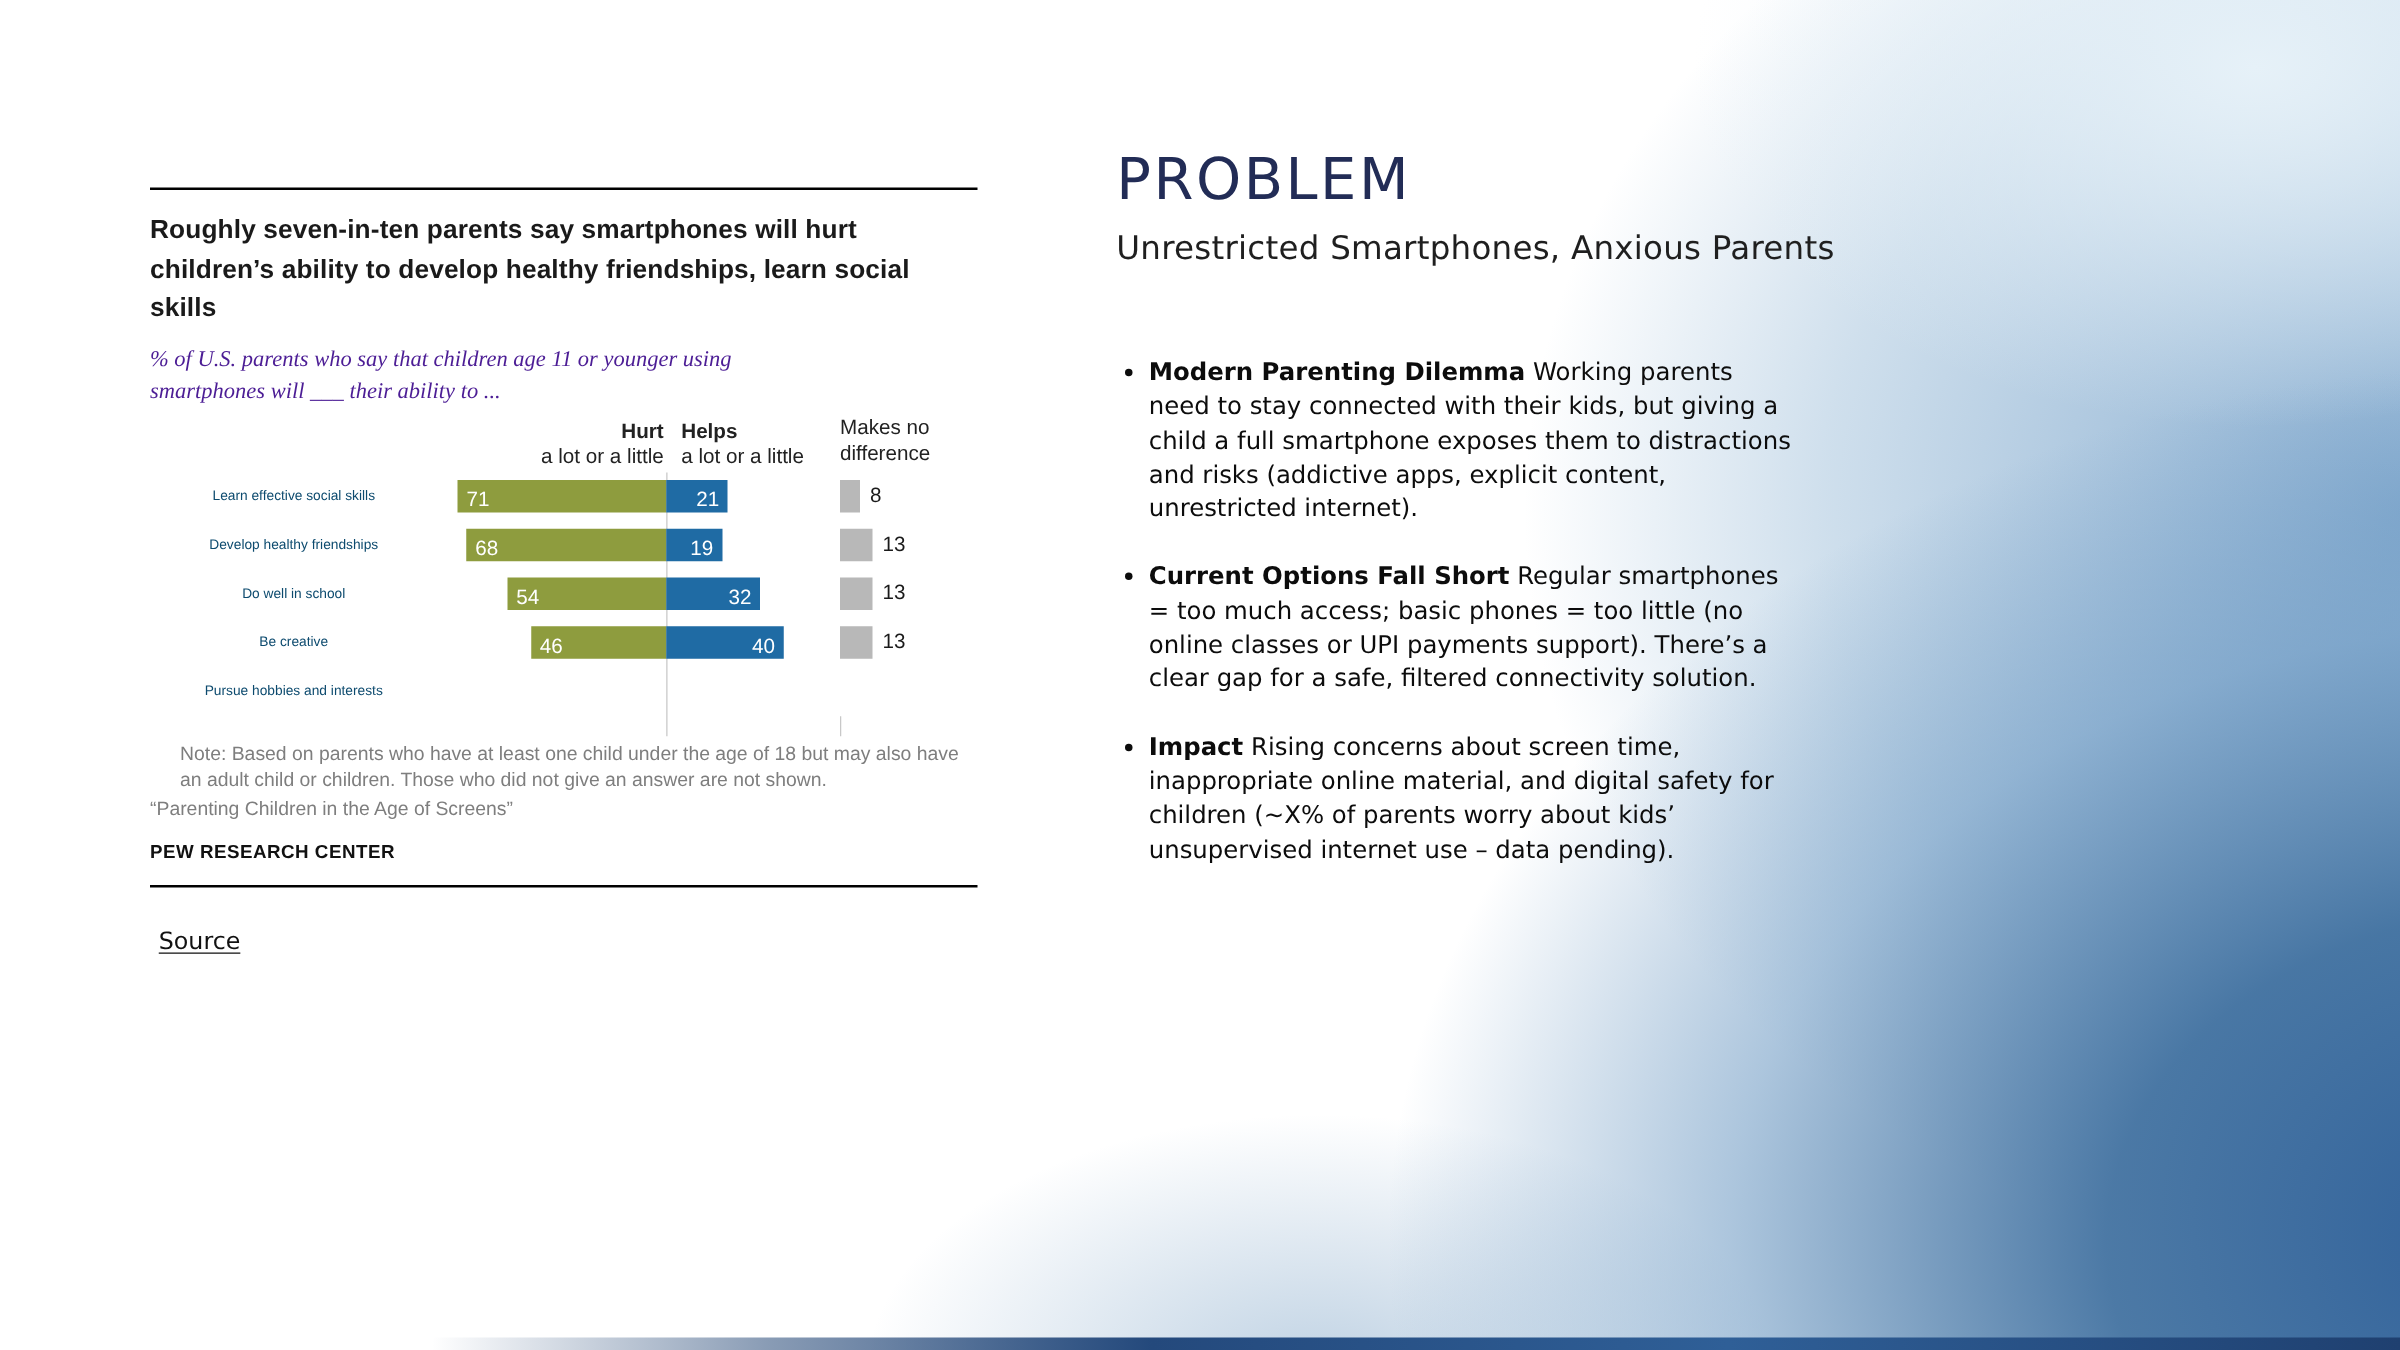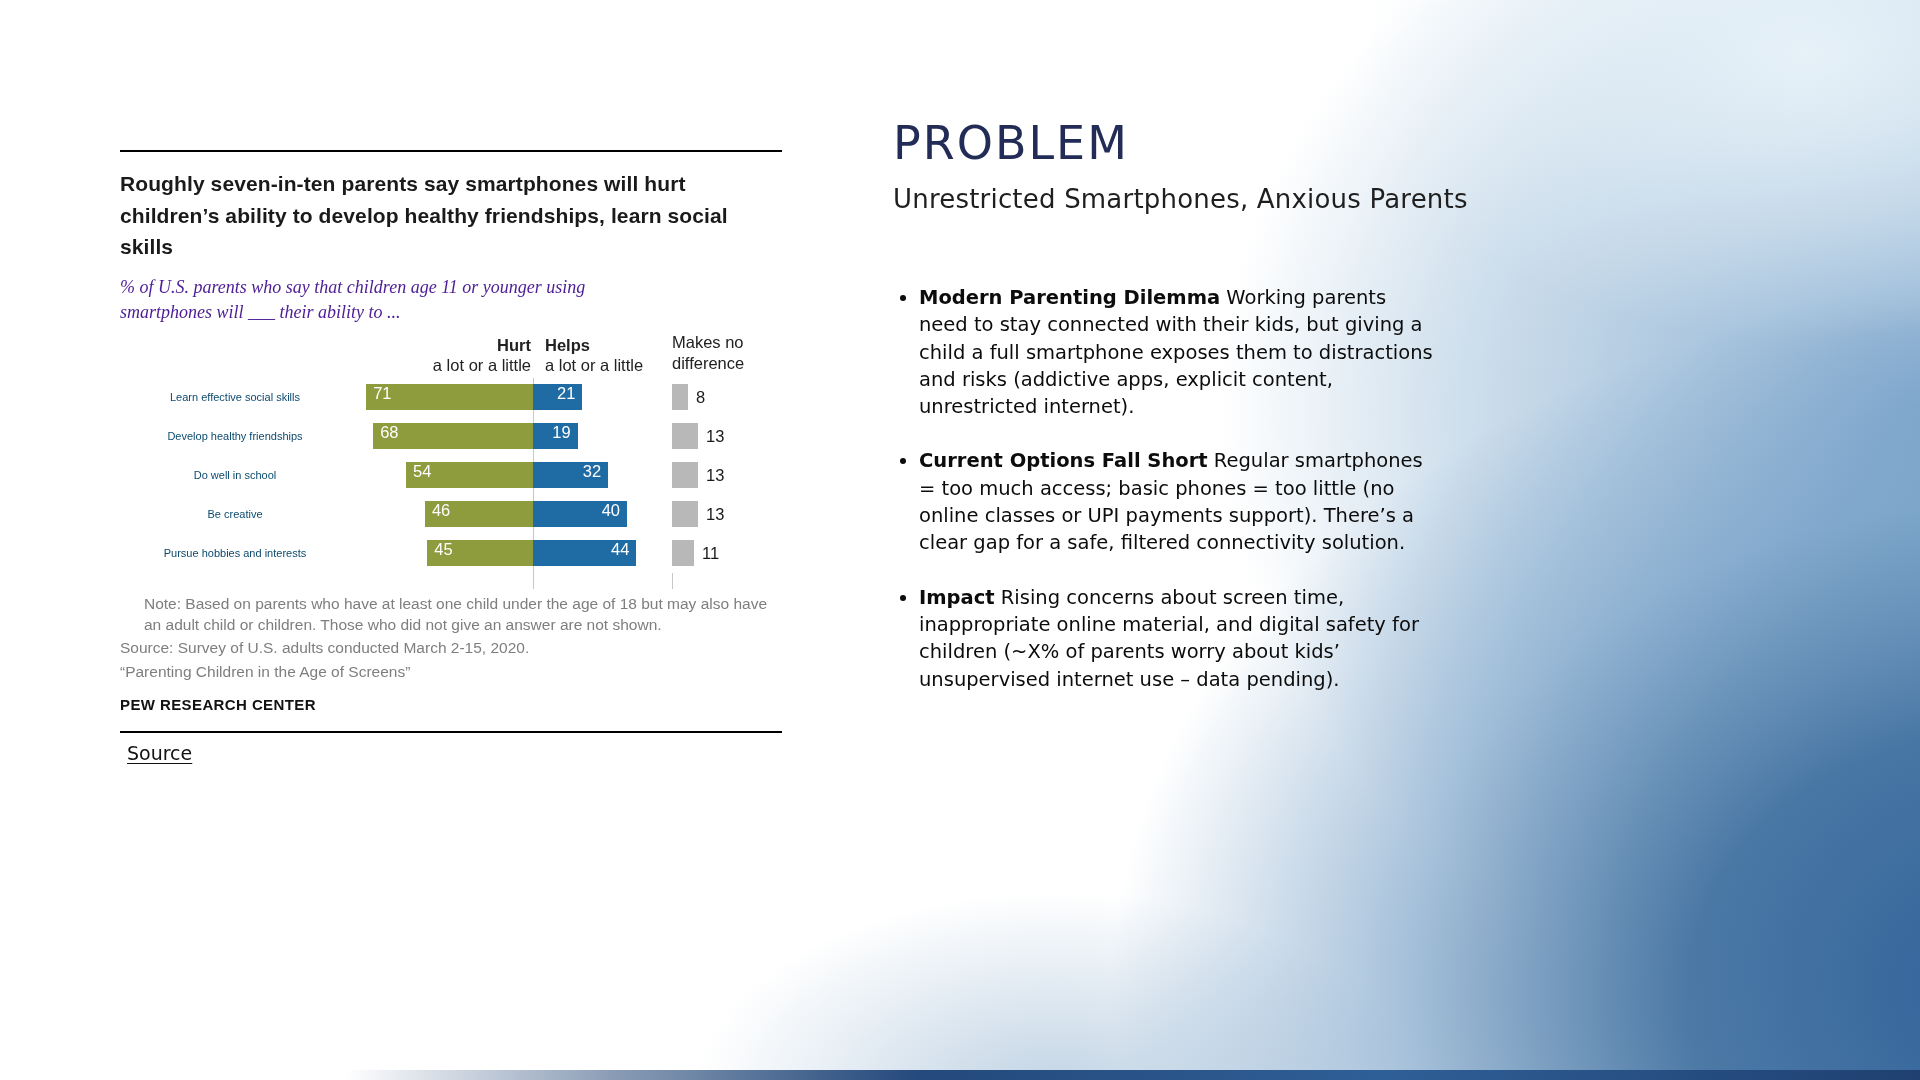--- a/index.html
+++ b/index.html
@@ -43,21 +43,21 @@
   .hdr-nodiff { position:absolute; left:552px; bottom:3px; width:96px; line-height:1.3; }
 
   .chart-rows { position:relative; }
   .divider { position:absolute; width:1px; background:#c8c8c8; z-index:0; }
   .center-divider { left:413px; top:0; bottom:-16px; }
   .gray-stub { left:552px; bottom:-16px; height:16px; }
 
   .chart-row { display:flex; align-items:center; height:39px; }
   .row-label { width:242px; padding-right:12px; box-sizing:border-box; text-align:center; font-size:11px; color:#0c4a6e; }
   .bar-zone { position:relative; flex:1; height:26px; }
-  .bar { position:absolute; top:0; height:26px; display:flex; align-items:flex-start; box-sizing:border-box; z-index:1; }
+  .bar { position:absolute; top:0; height:26px; display:flex; align-items:flex-end; box-sizing:border-box; z-index:1; }
   .bar.hurt  { background:var(--hurt,#8e9c3e); justify-content:flex-start; padding-left:7px; }
   .bar.helps { background:var(--helps,#1f6ba4); justify-content:flex-end; padding-right:7px; }
   .bar.nodiff{ background:var(--nodiff,#b8b8b8); }
   .val { font-size:16.5px; color:#fff; }
   .val.gray { position:absolute; top:50%; transform:translateY(-50%); color:#1a1a1a; }
 
   .chart-note { margin-top:2px; font-size:15.5px; color:#7e7e7e; line-height:1.38; }
   .chart-note.first { margin-top:20px;margin-left:24px; }
   .chart-brand { margin-top:14px; font-size:15px; font-weight:700; letter-spacing:0.4px; color:#111; }
 
@@ -152,35 +152,24 @@
             </div>
             <div class="bar helps" style="left:171px;width:94px">
               <span class="val">40</span>
             </div>
             <div class="bar nodiff" style="left:310px;width:26px"></div>
             <span class="val gray" style="left:344px">13</span>
           </div>
         </div>
         <div class="chart-row">
           <div class="row-label">Pursue hobbies and interests</div>
-          <div class="bar-zone">
-            <div class="bar hurt" style="left:65.25px;width:105.75px">
-              <span class="val">45</span>
-            </div>
-            <div class="bar helps" style="left:171px;width:103.4px">
-              <span class="val">44</span>
-            </div>
-            <div class="bar nodiff" style="left:310px;width:22px"></div>
-            <span class="val gray" style="left:340px">11</span>
-          </div>
         </div>
       </div>
 
     <div class="chart-note first">Note: Based on parents who have at least one child under the age of 18 but may also have an adult child or children. Those who did not give an answer are not shown.</div>
-    <div class="chart-note">Source: Survey of U.S. adults conducted March 2-15, 2020.</div>
     <div class="chart-note">“Parenting Children in the Age of Screens”</div>
     <div class="chart-brand">PEW RESEARCH CENTER</div>
   </div>
 
   <a class="source-link" href="#">Source</a>
 
   <div class="right-col">
     <h1 class="problem-title">PROBLEM</h1>
     <div class="problem-subtitle">Unrestricted Smartphones, Anxious Parents</div>
     <ul class="bullets">

